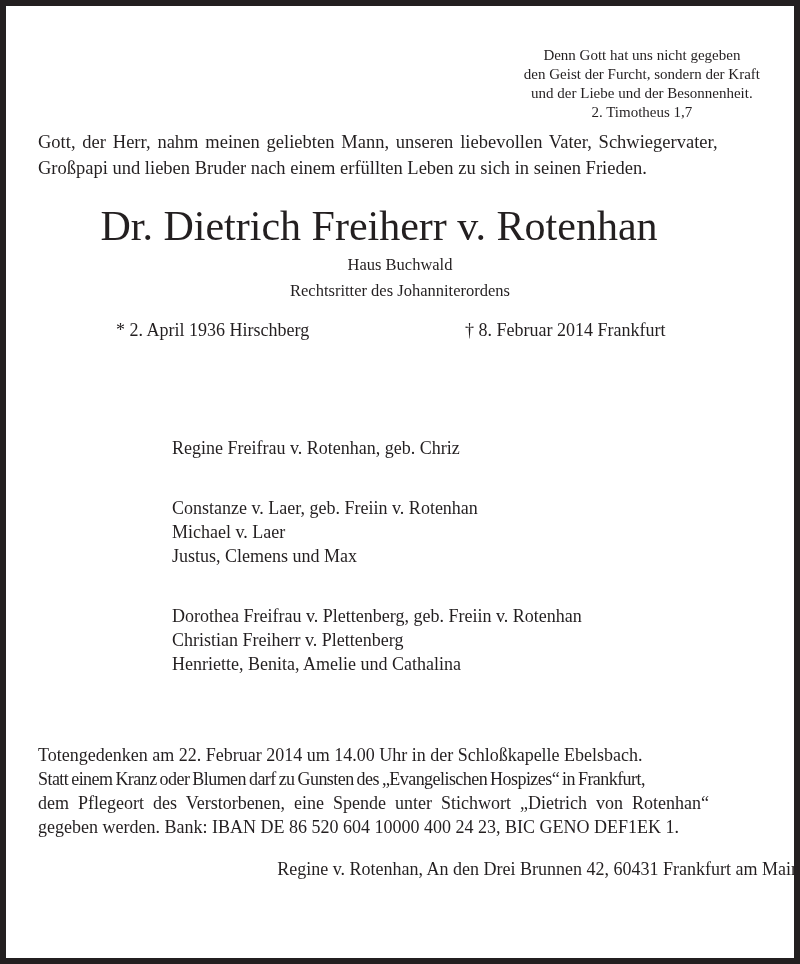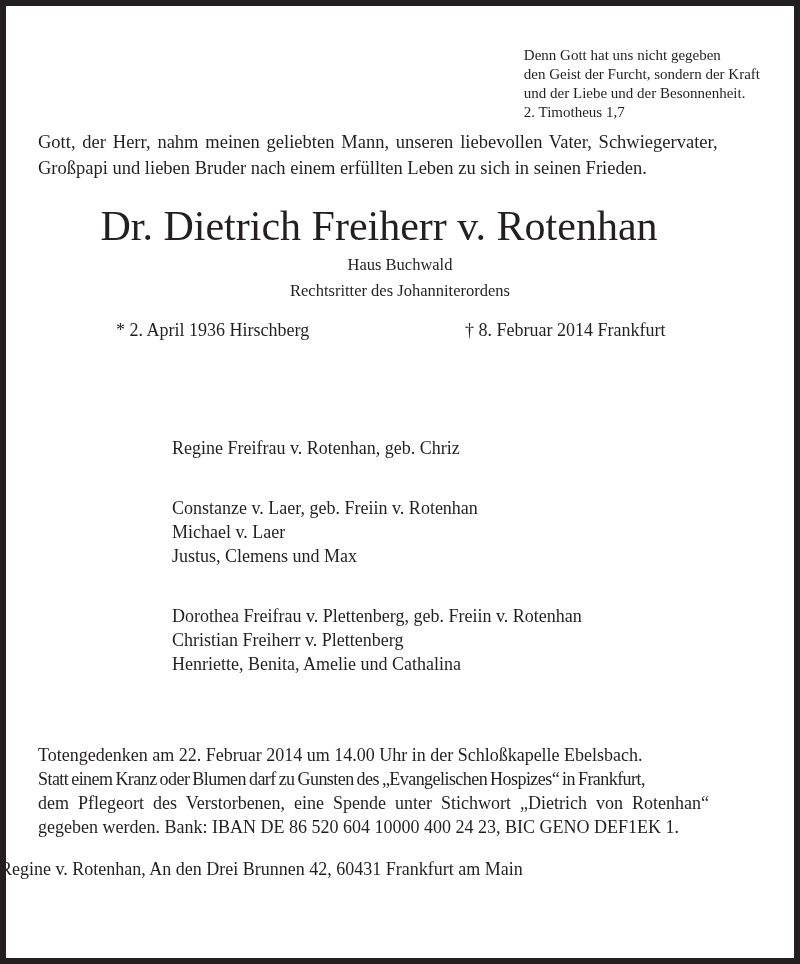--- a/index.html
+++ b/index.html
@@ -24,21 +24,21 @@
       border-left: 6px solid #231f20;
       border-right: 6px solid #231f20;
       border-bottom: 6px solid #231f20;
       background: #fff;
     }
 
     .verse {
       position: absolute;
       right: 40px;
       top: 46px;
-      text-align: left;
+      text-align: center;
       font-size: 15px;
       line-height: 19px;
       margin-left: 46px;
     }
     .verse div { white-space: nowrap; }
 
     .intro {
       position: absolute;
       left: 38px;
       top: 129px;
@@ -93,21 +93,21 @@
       line-height: 24px;
     }
     .notice div { white-space: nowrap; }
     .notice .condensed { letter-spacing: -0.55px; word-spacing: -1px; }
     .notice .spread { word-spacing: 4.5px; }
 
     .address {
       position: absolute;
       left: 0; width: 800px;
       top: 857px;
-      text-align: left;
+      text-align: right;
       font-size: 18px;
       line-height: 24px;
     }
   </style>
 </head>
 <body>
 
 <div class="frame"></div>
 
 <div class="verse">

